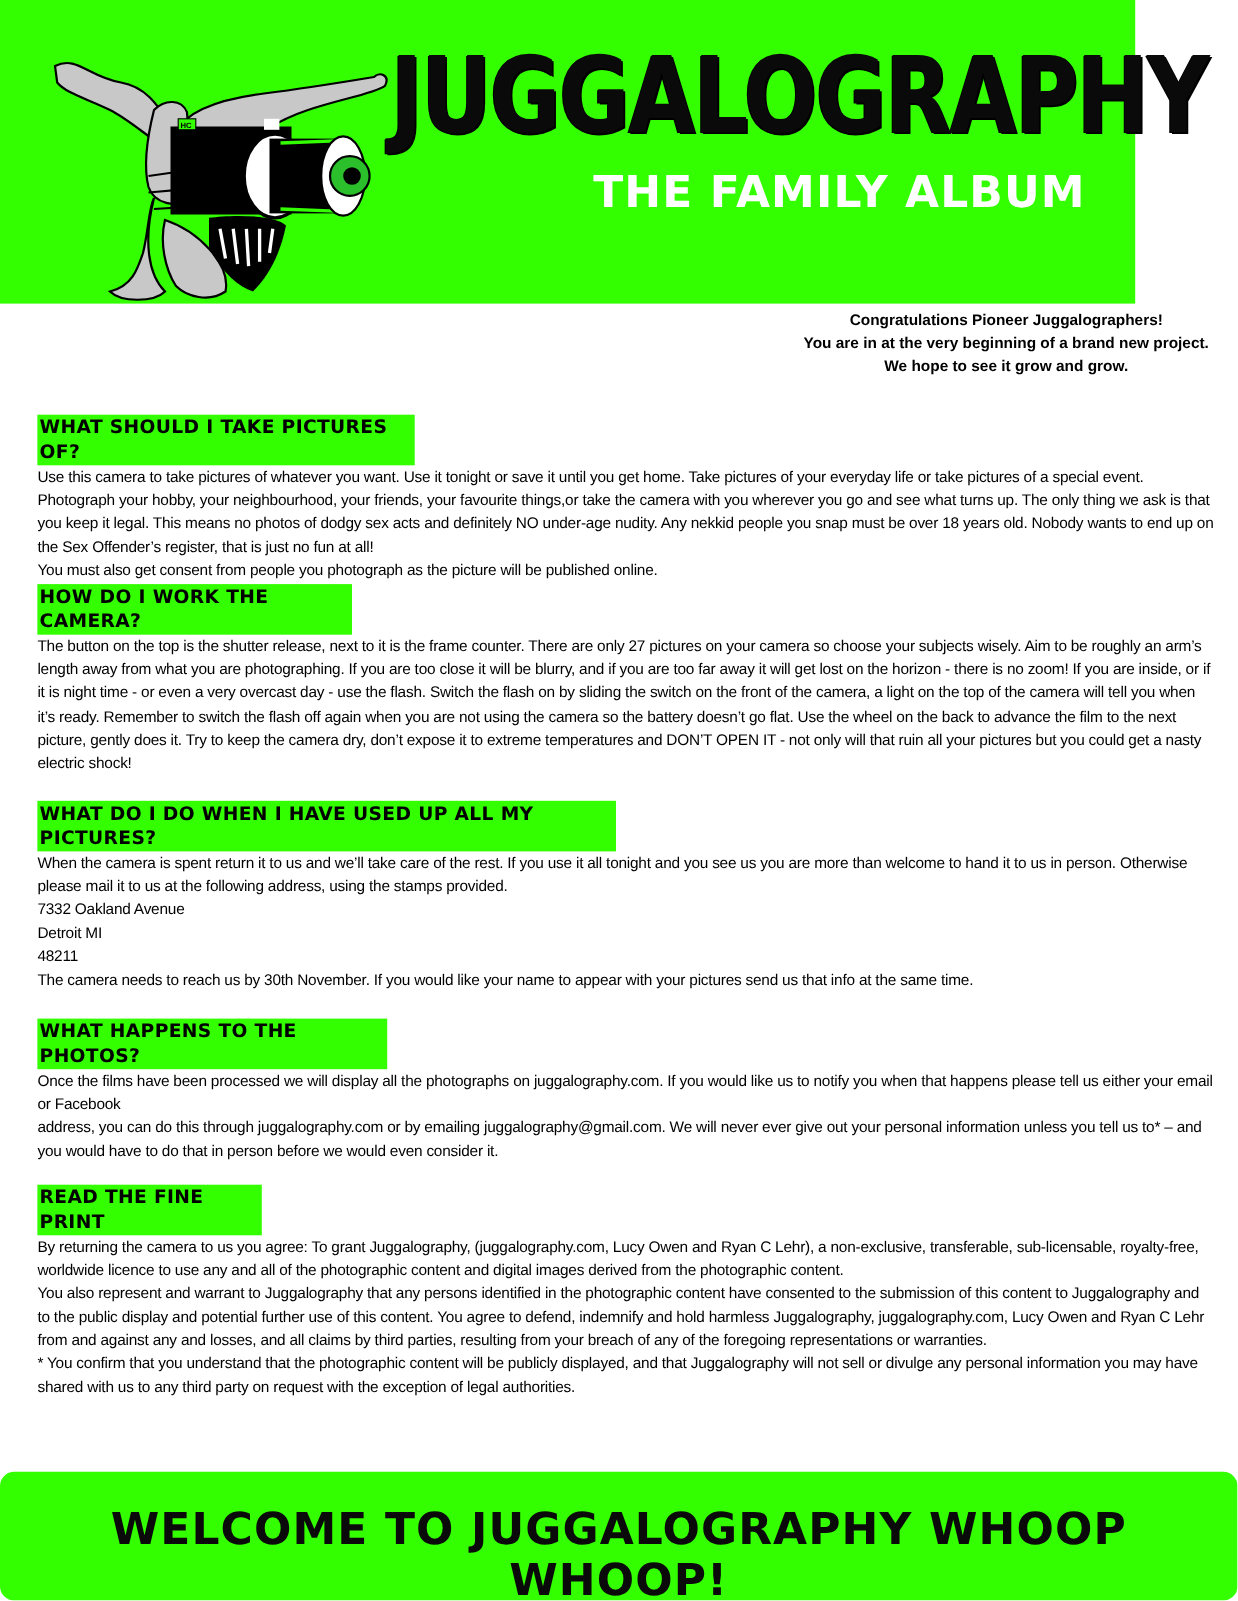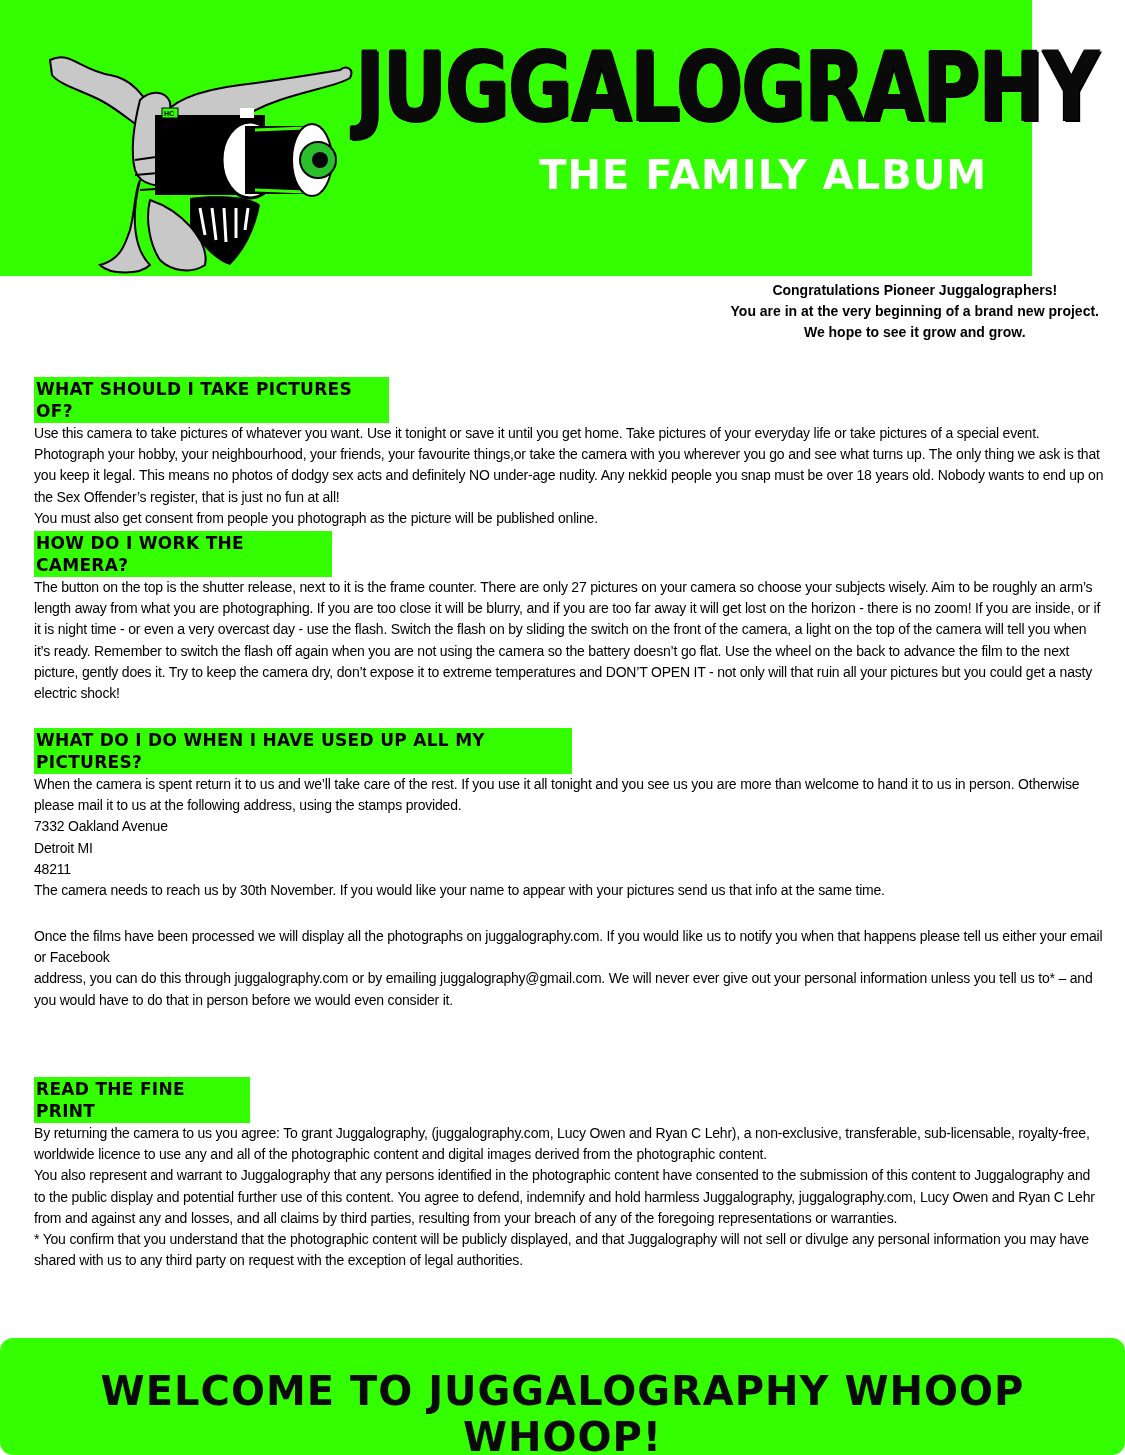--- a/index.html
+++ b/index.html
@@ -30,21 +30,21 @@
     }
     .intro {
       position: absolute; right: 26px; top: 280px; text-align: center;
       font-family: "Liberation Sans", sans-serif; font-weight: bold;
       font-size: 14px; line-height: 21px;
     }
     .section { position: absolute; left: 34px; width: 1070px; }
     .sec-head {
       display: inline-block; background: #33ff00;
       font-family: "DejaVu Sans", sans-serif; font-size: 17px; font-weight: bold;
-      padding: 1px 16px 1px 2px; line-height: 22px; letter-spacing: 0.3px;
+      padding: 1px 4px 1px 2px; line-height: 22px; letter-spacing: 0.3px;
     }
     .sec-body {
       font-family: "Liberation Sans", sans-serif; font-weight: normal;
       font-size: 14px; line-height: 21.2px; margin: 0; letter-spacing: -0.2px;
     }
     .sec-body p { margin: 0; }
     .footer-note {
       position: absolute; left: 0; width: 1125px; top: 1312px; text-align: center;
       font-family: "Liberation Sans", sans-serif; font-weight: bold; font-size: 20px; margin-top: 24px;
     }
@@ -119,20 +119,21 @@
   <div class="sec-body">
     <p>When the camera is spent return it to us and we’ll take care of the rest. If you use it all tonight and you see us you are more than welcome to hand it to us in person. Otherwise please mail it to us at the following address, using the stamps provided.</p>
     <p>7332  Oakland Avenue</p>
     <p>Detroit MI</p>
     <p>48211</p>
     <p>The camera needs to reach us by 30th November.  If you would like your name to appear with your pictures send us that info at the same time.</p>
   </div>
 </div>
 
 <div class="section" style="top:926px;">
+  <div class="sec-head" style="width:312px;">WHAT HAPPENS TO THE PHOTOS?</div>
   <div class="sec-body">
     <p>Once the films have been processed we will display all the photographs on juggalography.com. If you would like us to notify you when that happens please tell us either your email or Facebook</p>
     <p>address, you can do this through juggalography.com or by emailing juggalography@gmail.com. We will never ever give out your personal information unless you tell us to* – and you would have to do that in person before we would even consider it.</p>
   </div>
 </div>
 
 <div class="section" style="top:1077px;">
   <div class="sec-head" style="width:198px;">READ THE FINE PRINT</div>
   <div class="sec-body">
     <p>By returning the camera to us you agree: To grant Juggalography, (juggalography.com, Lucy Owen and Ryan C Lehr), a non-exclusive, transferable, sub-licensable, royalty-free, worldwide licence to use any and all of the photographic content and digital images derived from the photographic content.</p>

